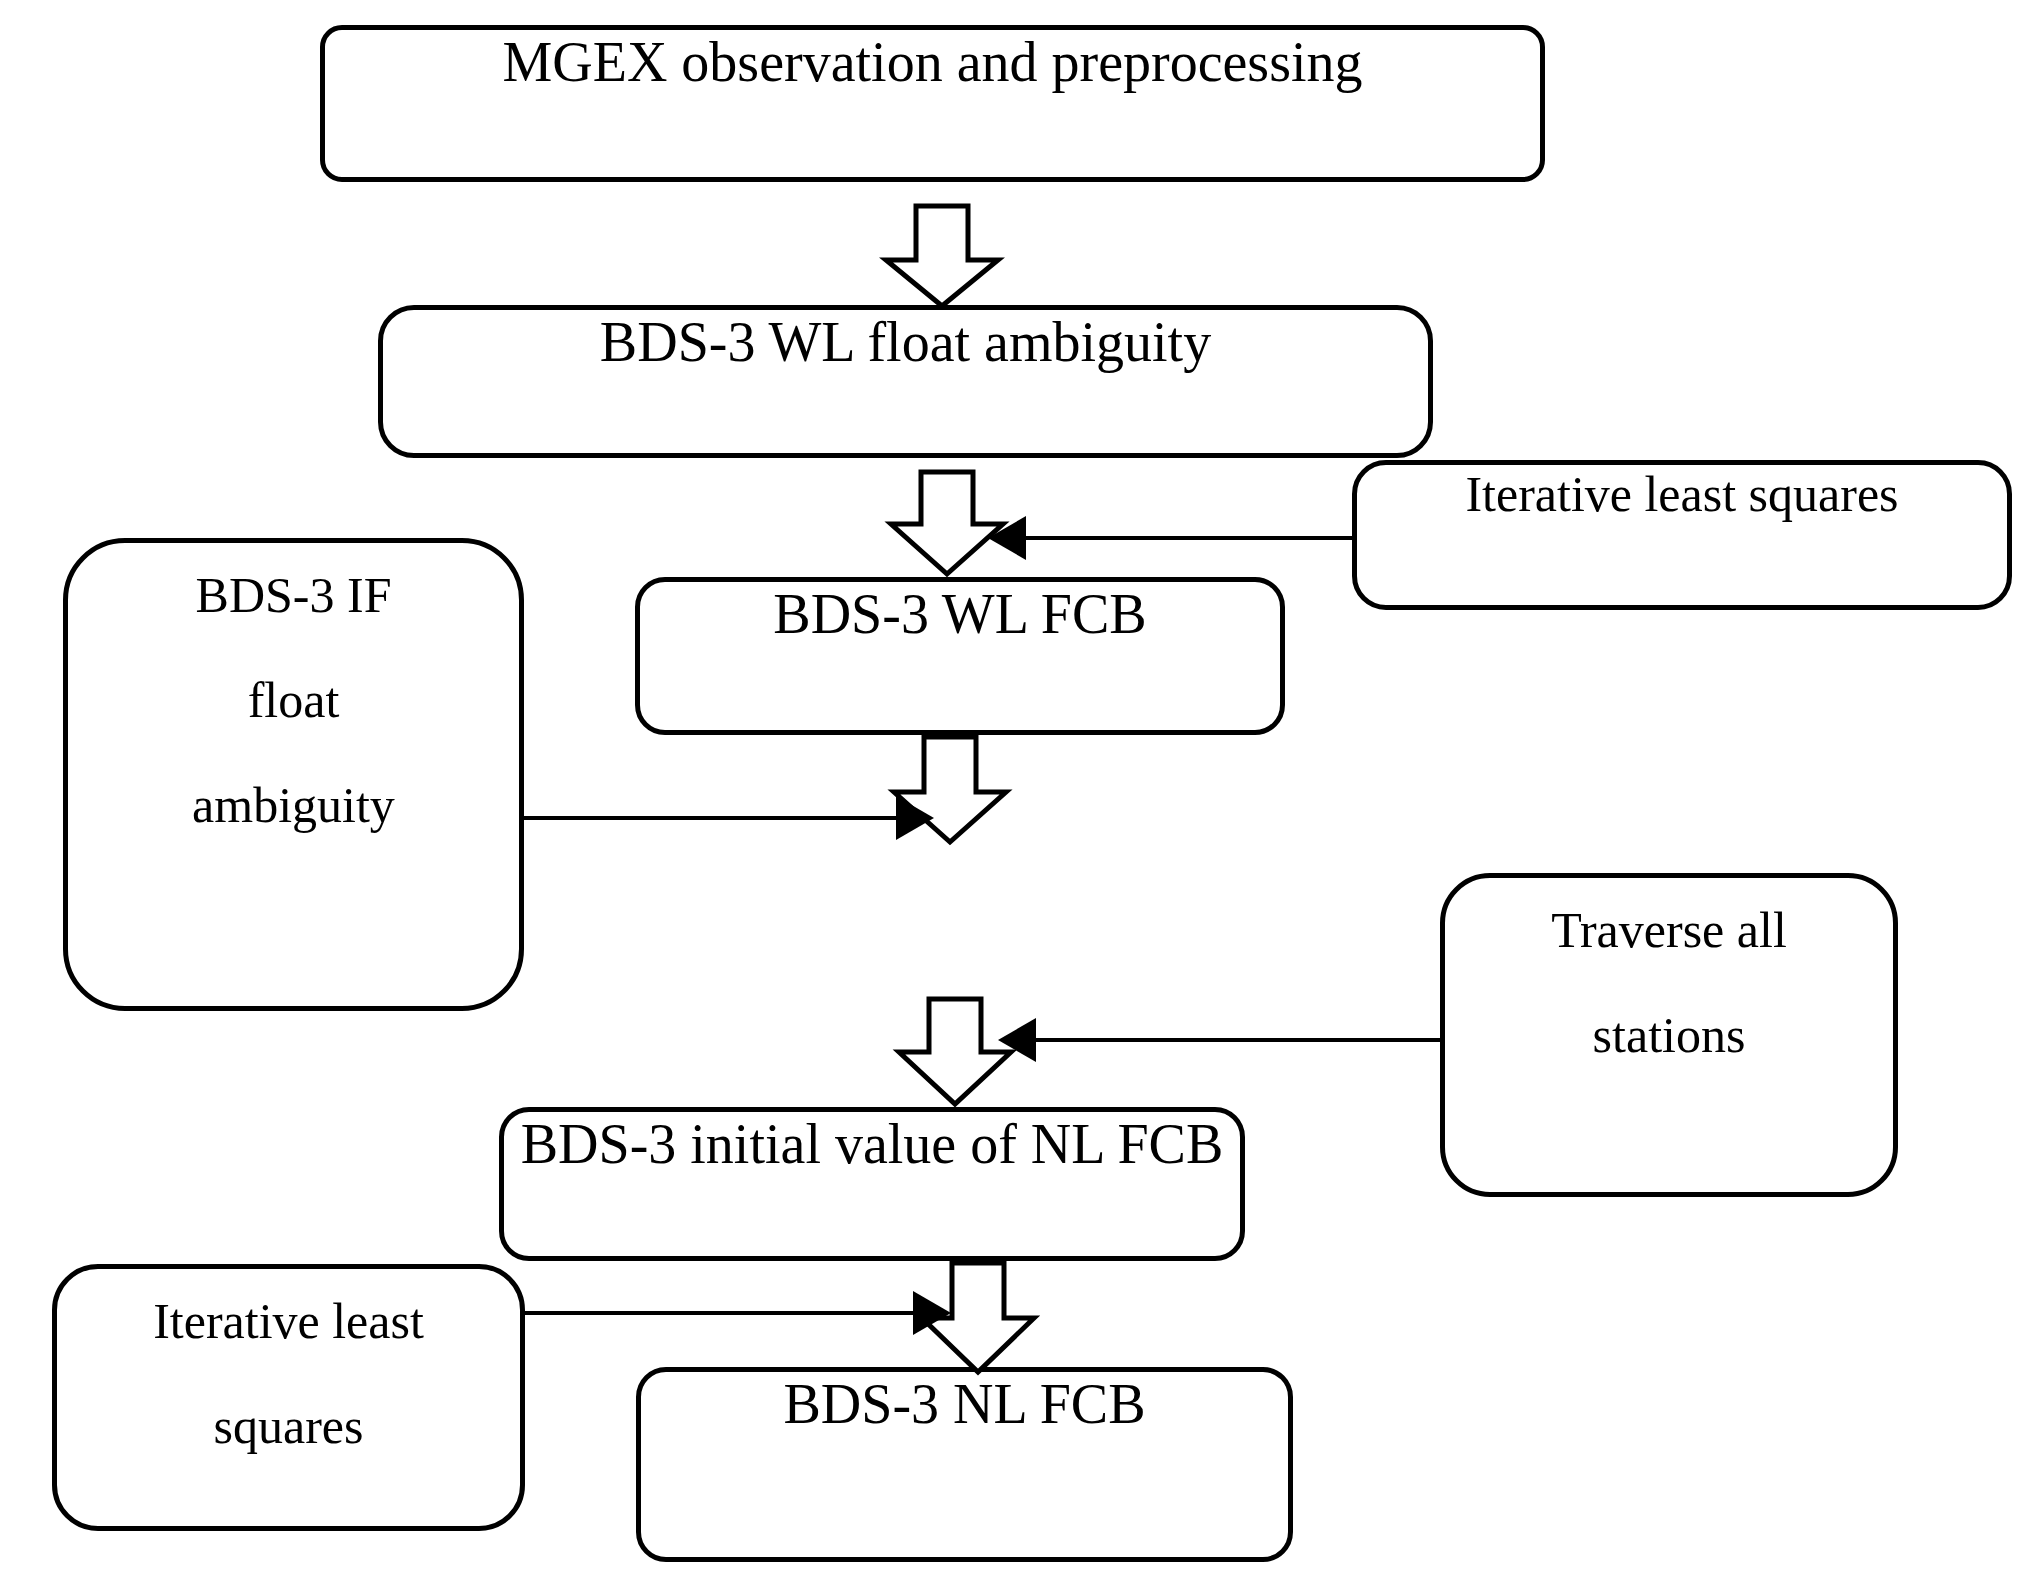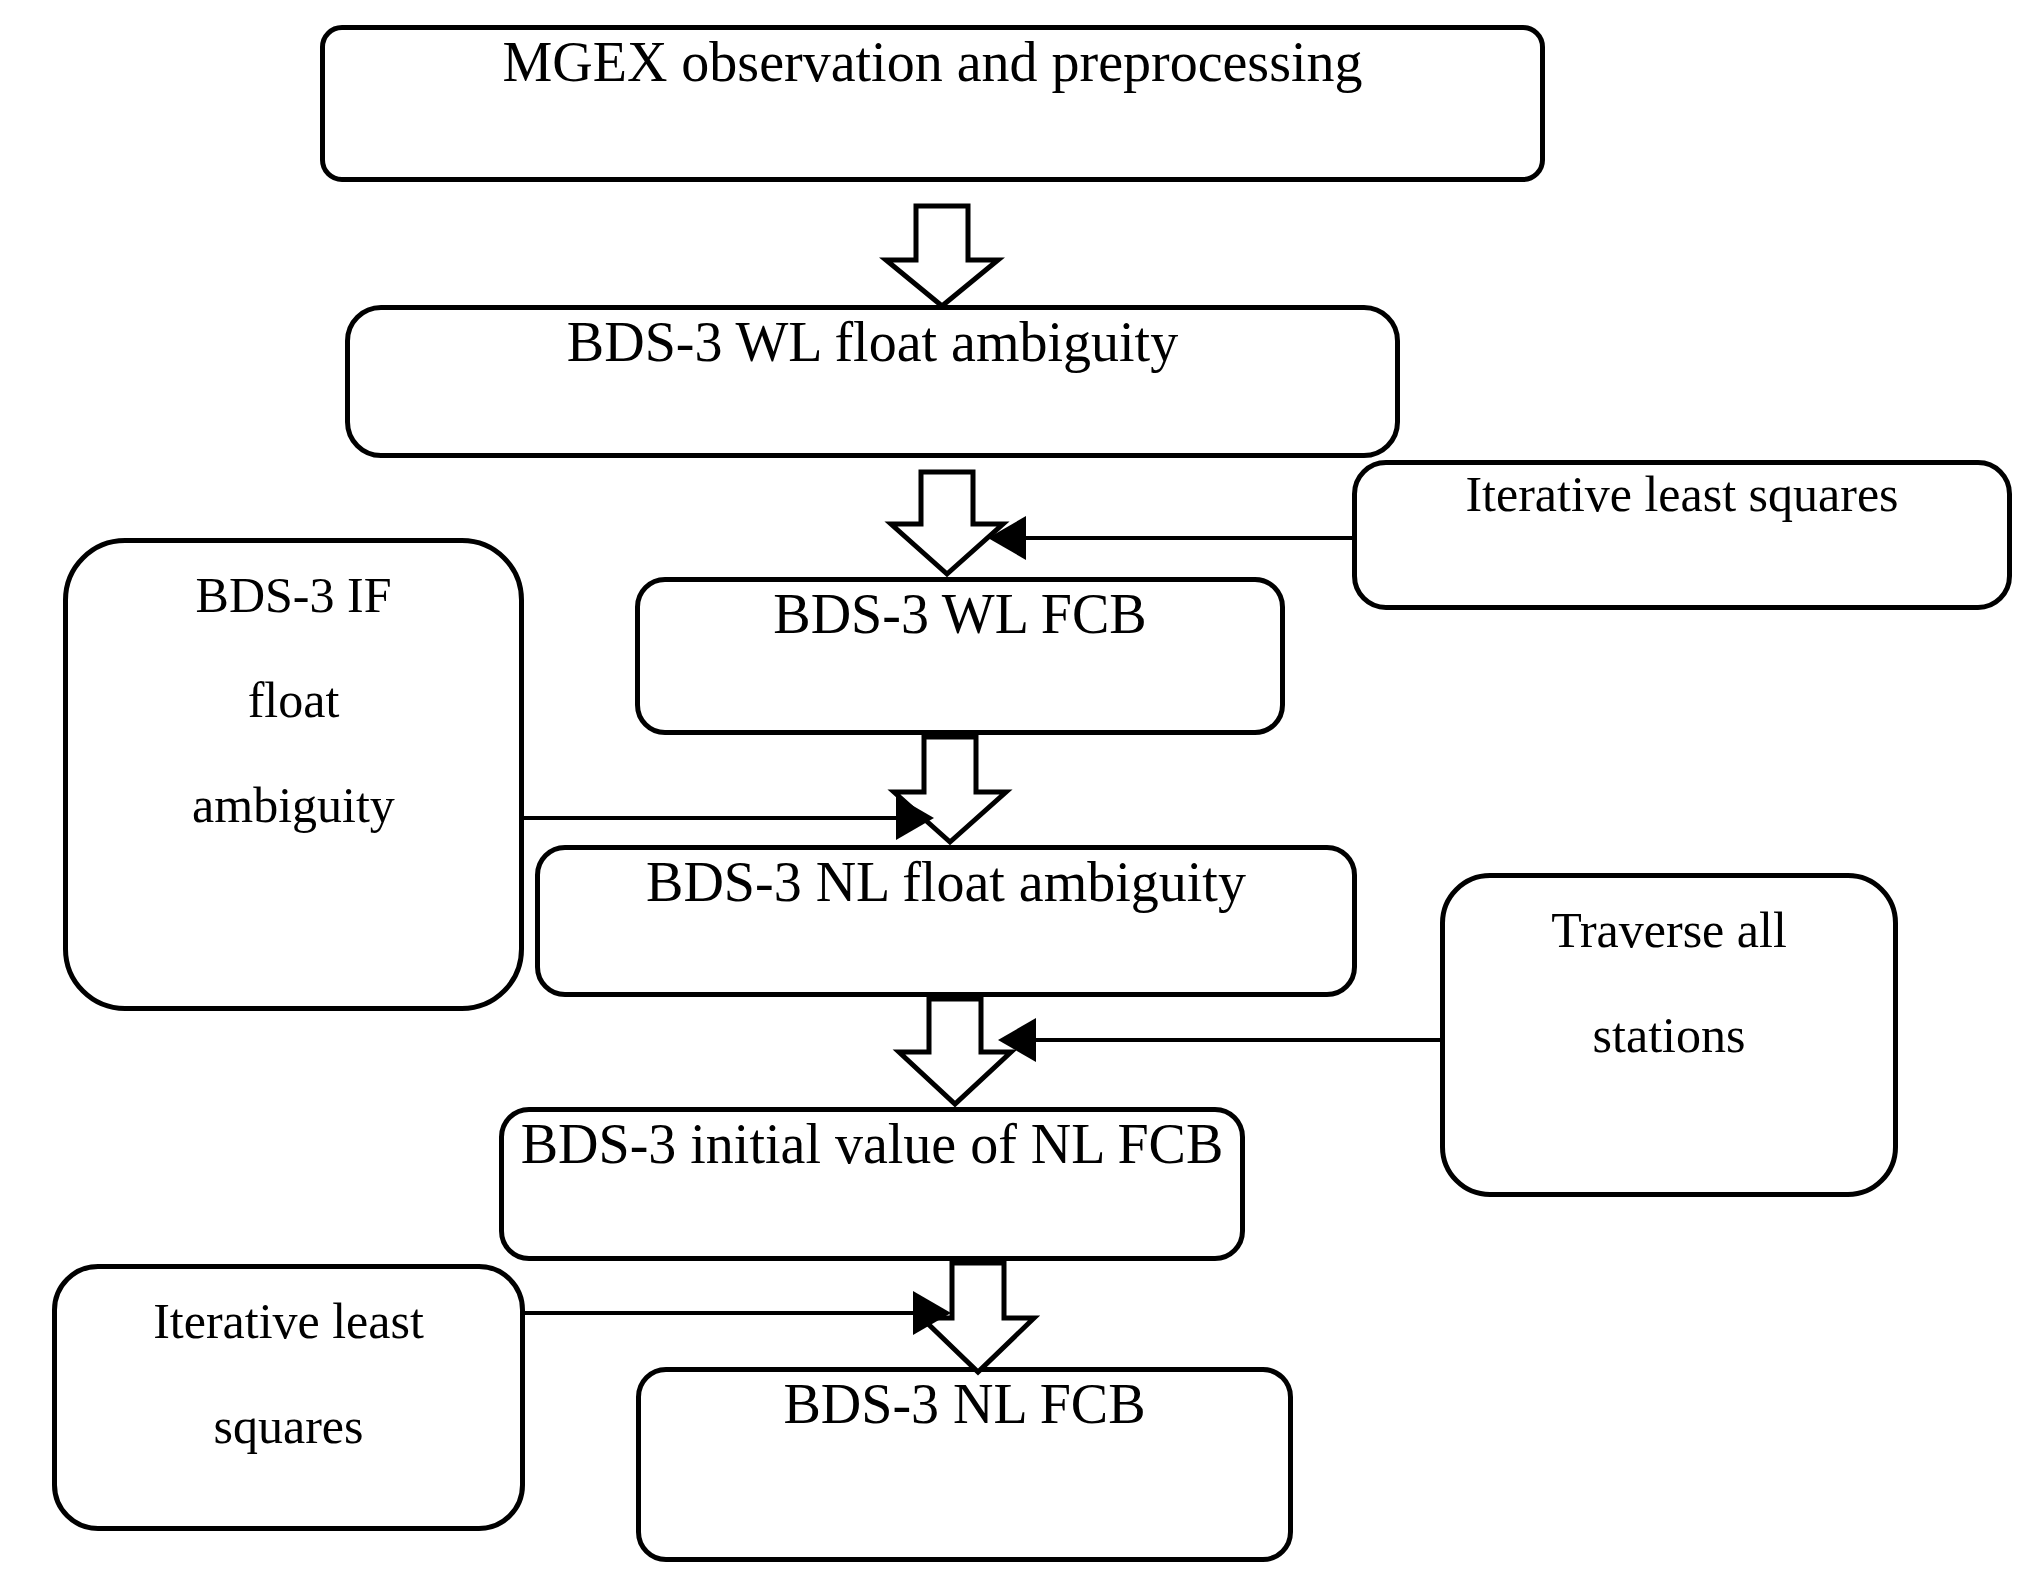--- a/index.html
+++ b/index.html
@@ -43,41 +43,38 @@
 </style>
 </head>
 <body>
 
 <div class="canvas">
 
   <div class="node main" style="left:320px; top:25px; width:1225px; height:157px; border-radius:22px;">
     <span>MGEX observation and preprocessing</span>
   </div>
 
-  <div class="node main" style="left:345px; top:305px; width:1055px; height:153px; border-radius:36px;">
+  <div class="node main" style="left:378px; top:305px; width:1055px; height:153px; border-radius:36px;">
     <span>BDS-3 WL float ambiguity</span>
   </div>
 
   <div class="node side" style="left:1352px; top:460px; width:660px; height:150px; border-radius:34px;">
     <span>Iterative least squares</span>
   </div>
 
   <div class="node main" style="left:635px; top:577px; width:650px; height:158px; border-radius:30px;">
     <span>BDS-3 WL FCB</span>
   </div>
 
   <div class="node side multi" style="left:63px; top:532px; width:461px; height:473px; border-radius:62px;margin-top:6px;">
     <span>BDS-3 IF</span>
     <span>float</span>
     <span>ambiguity</span>
   </div>
 
-  <div class="node main" style="left:535px; top:845px; width:822px; height:152px; border-radius:30px;">
-    <span>BDS-3 NL float ambiguity</span>
-  </div>
 
   <div class="node side multi" style="left:1440px; top:873px; width:458px; height:324px; border-radius:50px;">
     <span>Traverse all</span>
     <span>stations</span>
   </div>
 
   <div class="node main" style="left:499px; top:1107px; width:746px; height:154px; border-radius:30px;">
     <span>BDS-3 initial value of NL FCB</span>
   </div>
 

